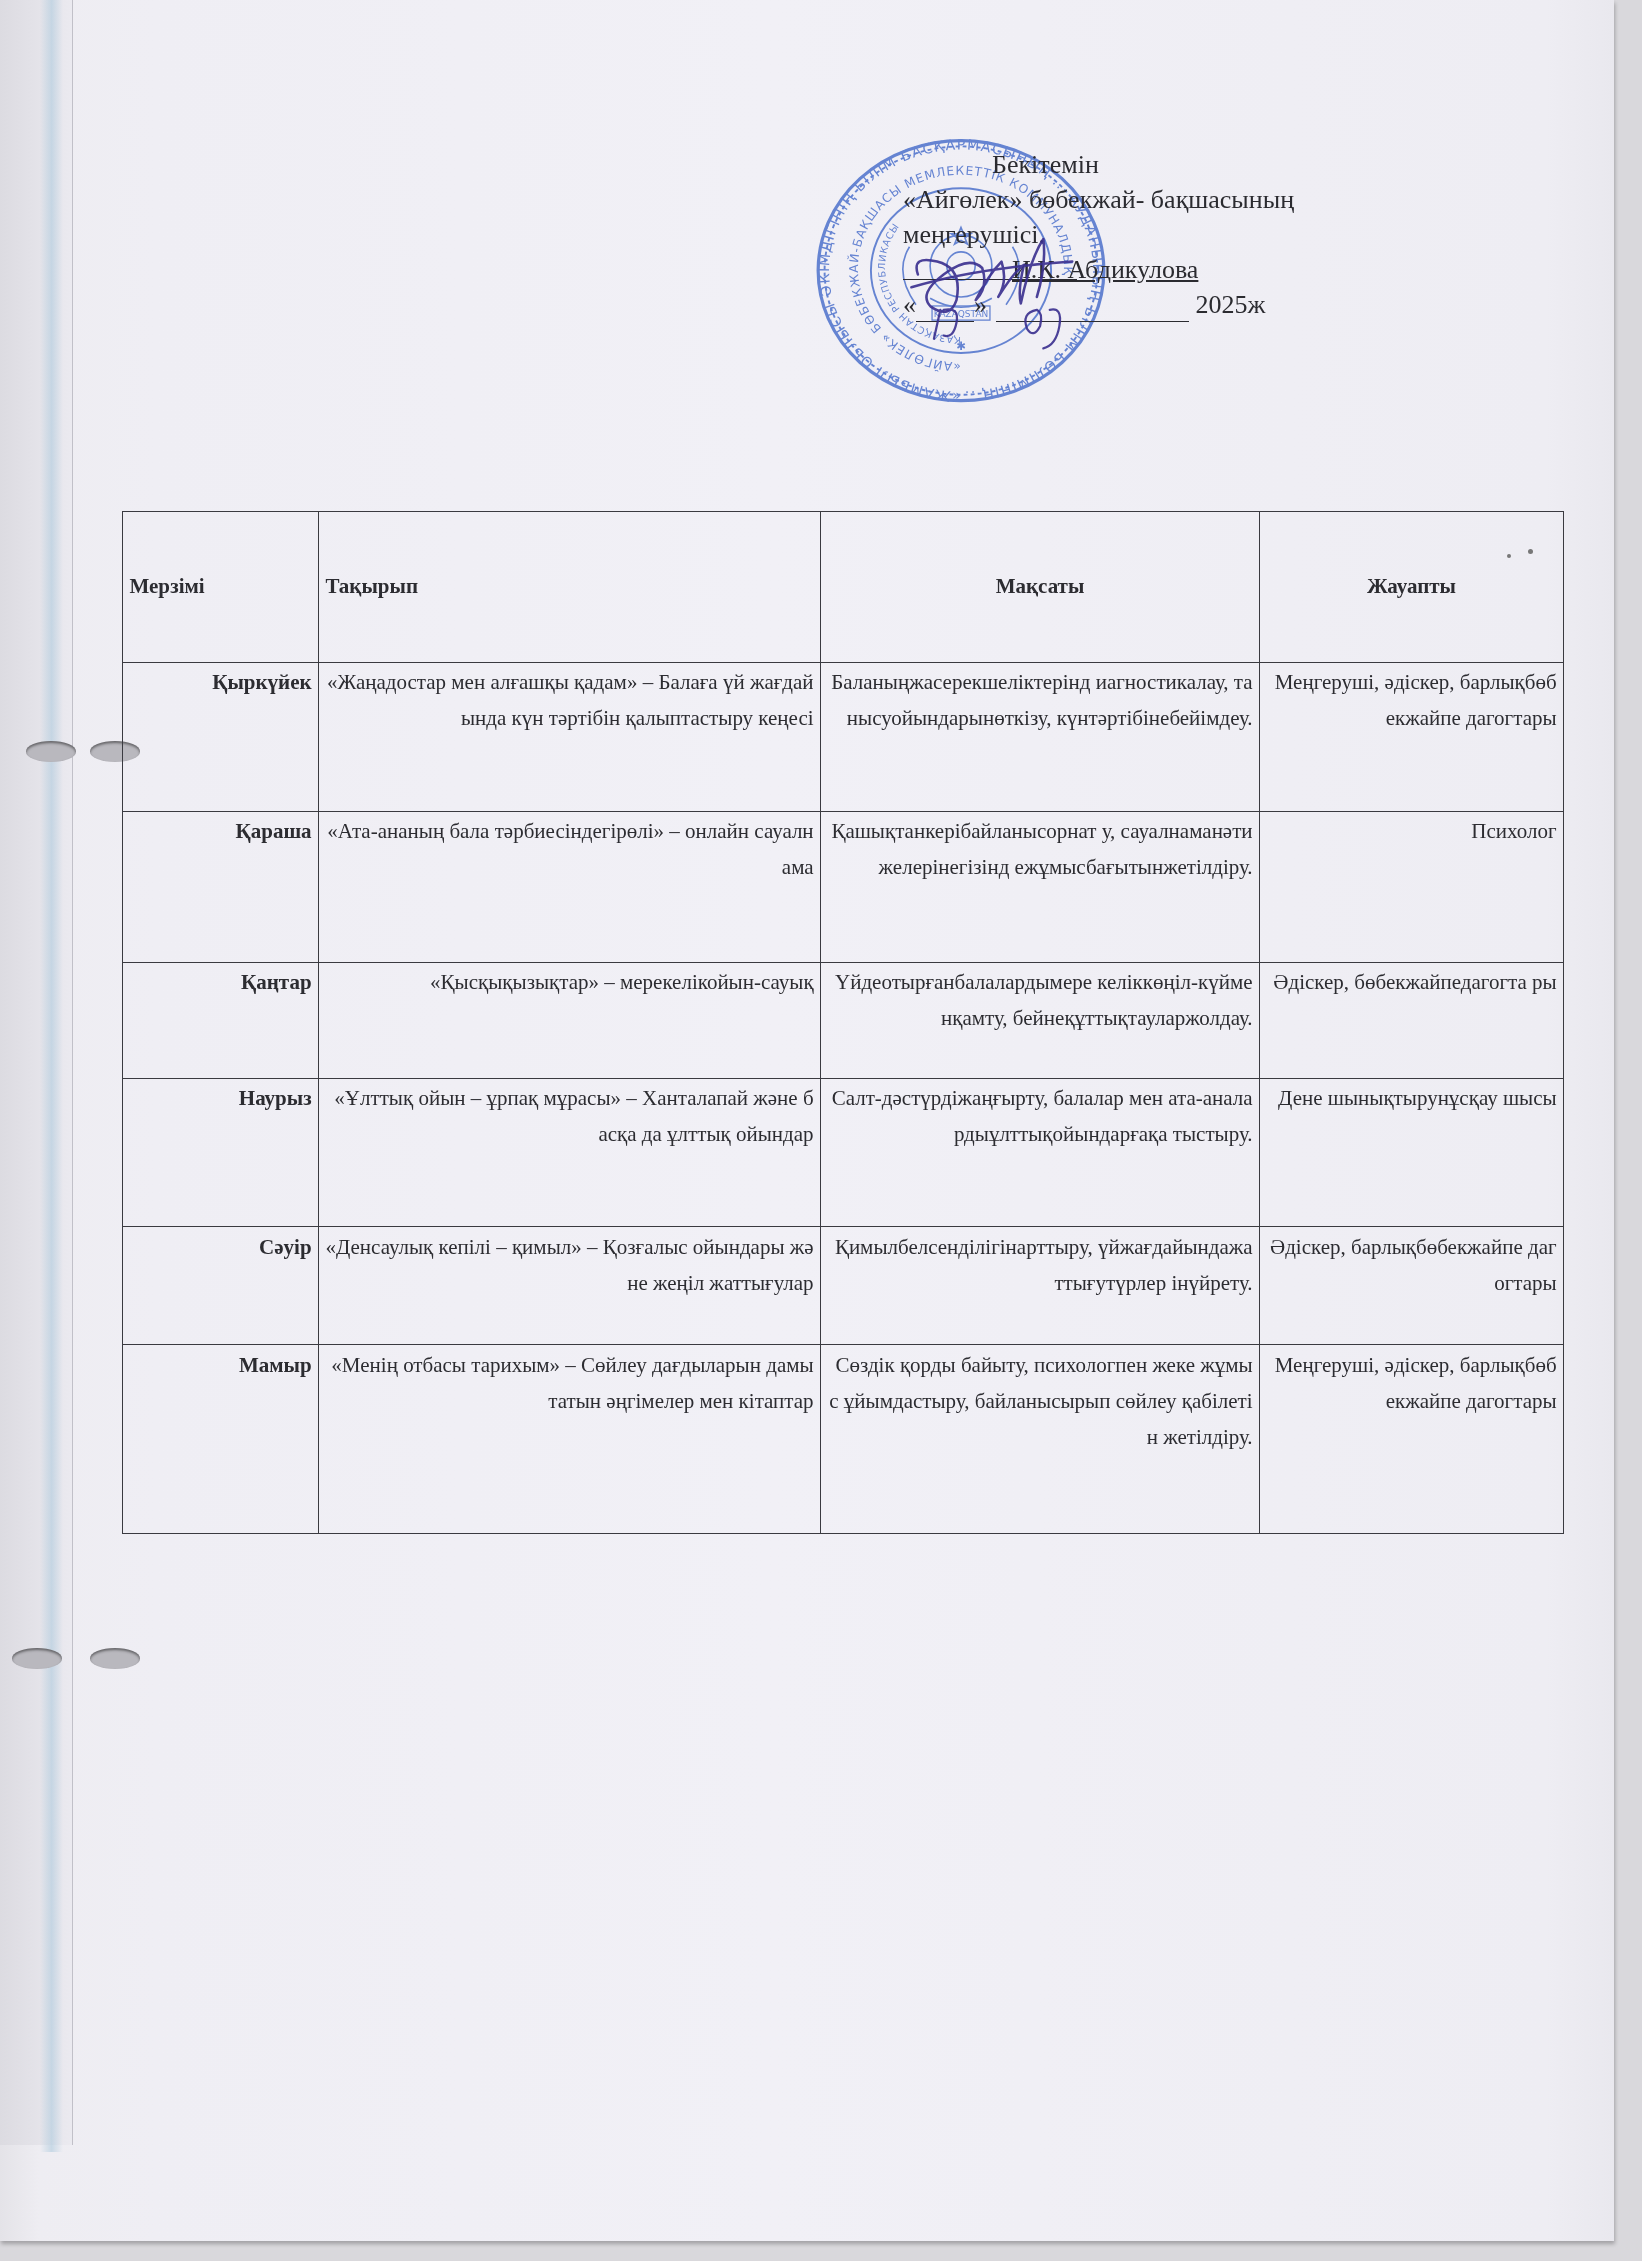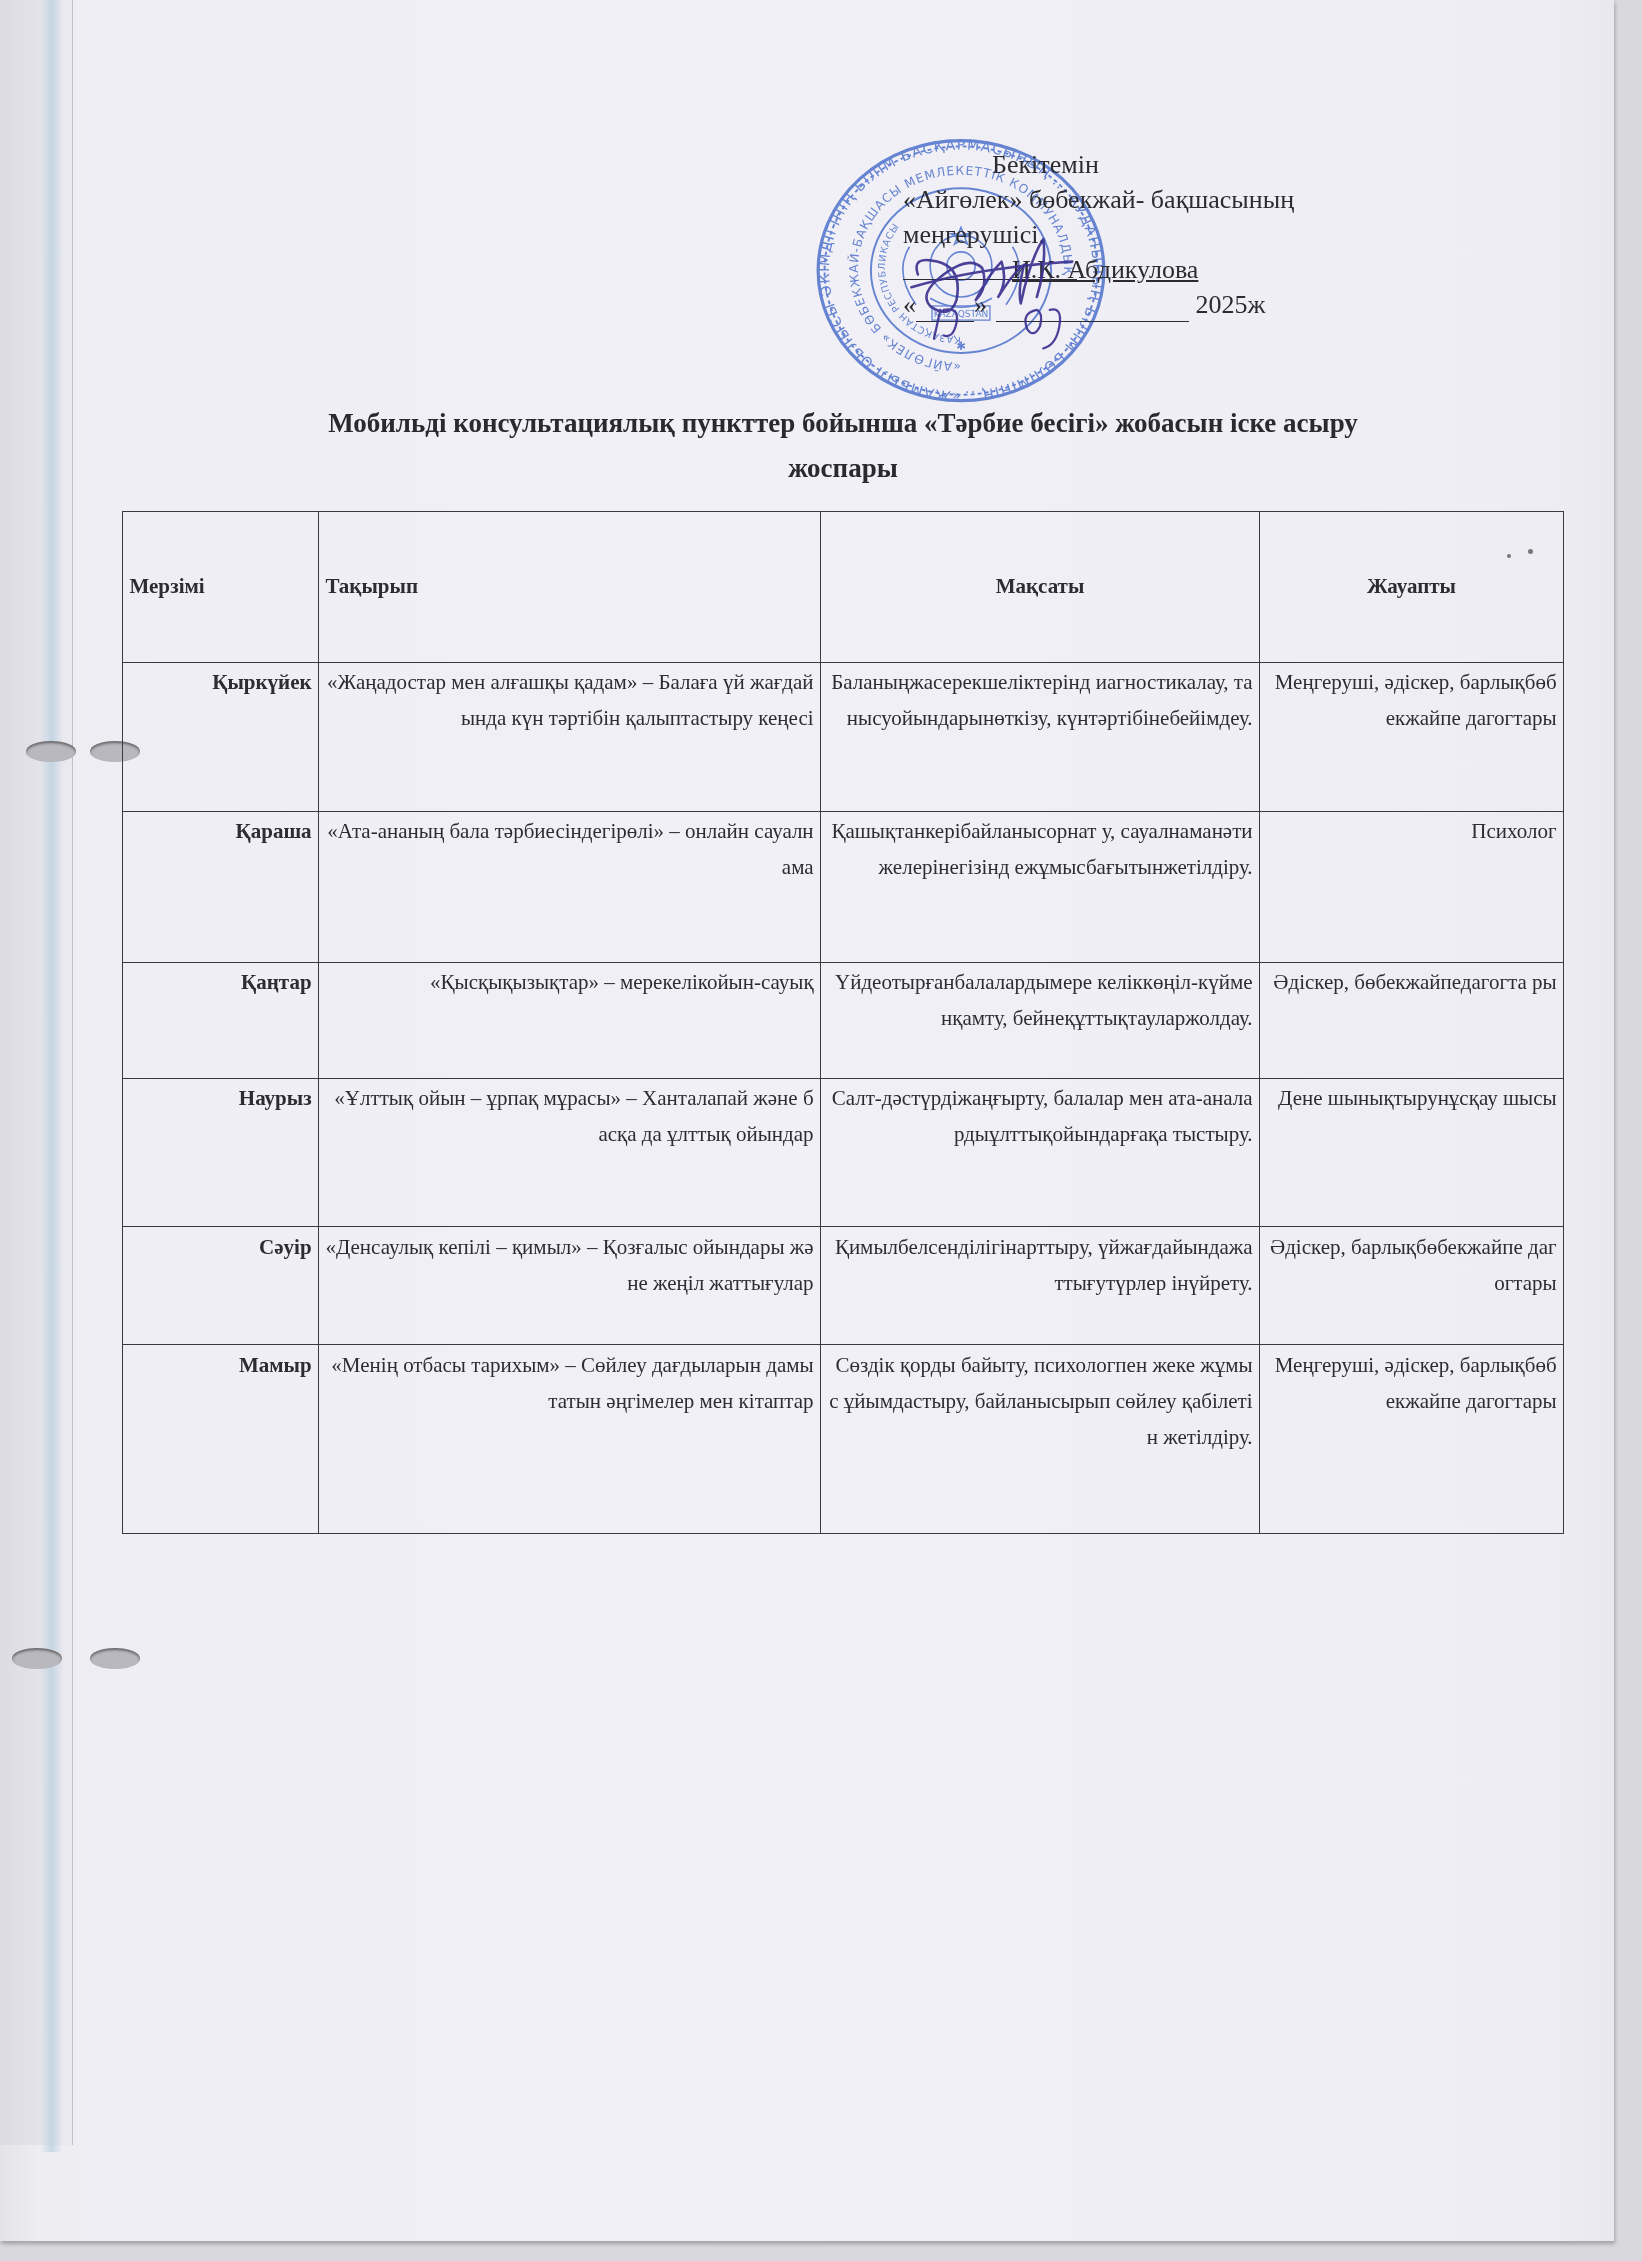--- a/index.html
+++ b/index.html
@@ -123,24 +123,20 @@
       <path d="M10,115 q100,-30 250,-40"></path>
     </g>
     <g fill="none" stroke="#3a2f8f" stroke-width="3.5" stroke-linecap="round">
       <path d="M55,150 l-10,45 M60,150 q25,-5 20,20 q-5,25 -20,20"></path>
       <path d="M205,150 q-25,5 -15,30 q10,15 20,-5 q5,-20 -5,-25 M225,150 q20,-5 15,25 q-5,30 -25,35"></path>
     </g>
     <text x="0" y="0" font-size="1" fill="transparent">10</text>
     <text x="0" y="0" font-size="1" fill="transparent">09</text>
   </svg>
 
-  <div class="title">
-    <div>Мобильді консультациялық пункттер бойынша «Тәрбие бесігі» жобасын іске асыру</div>
-    <div>жоспары</div>
-  </div>
 
   <table class="plan">
     <colgroup>
         <col class="c1">
         <col class="c2">
         <col class="c3">
         <col class="c4">
       </colgroup>
     <thead>
       <tr>

